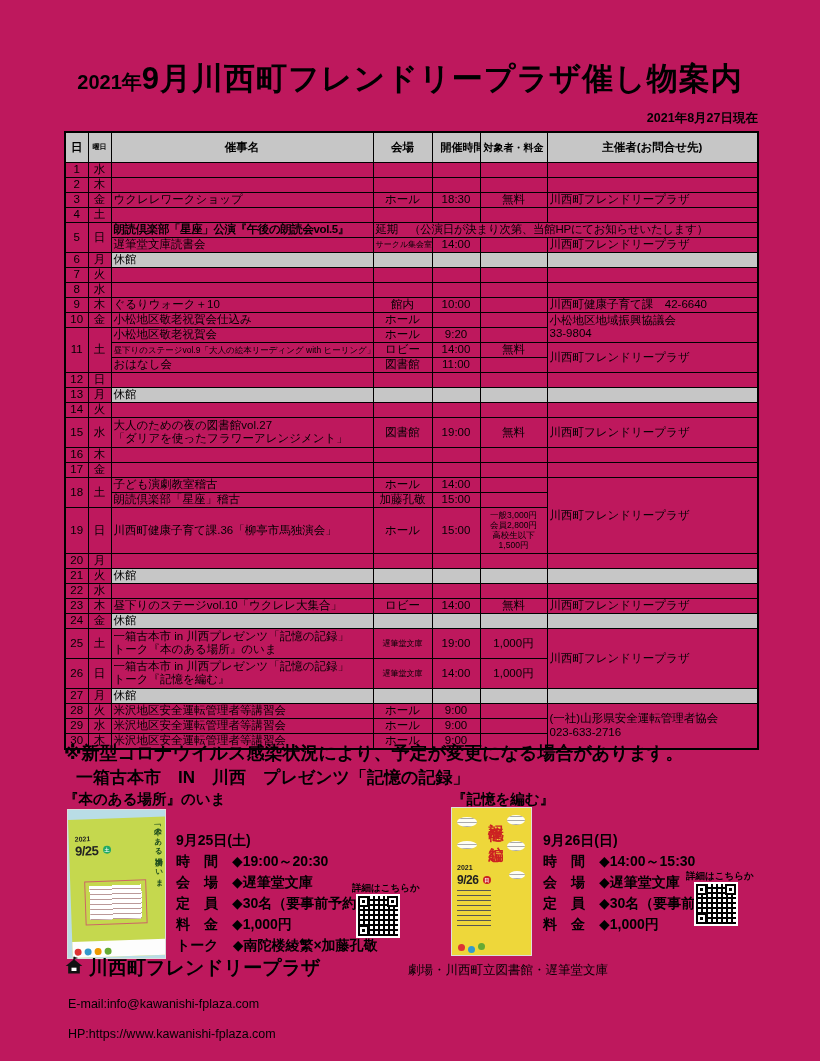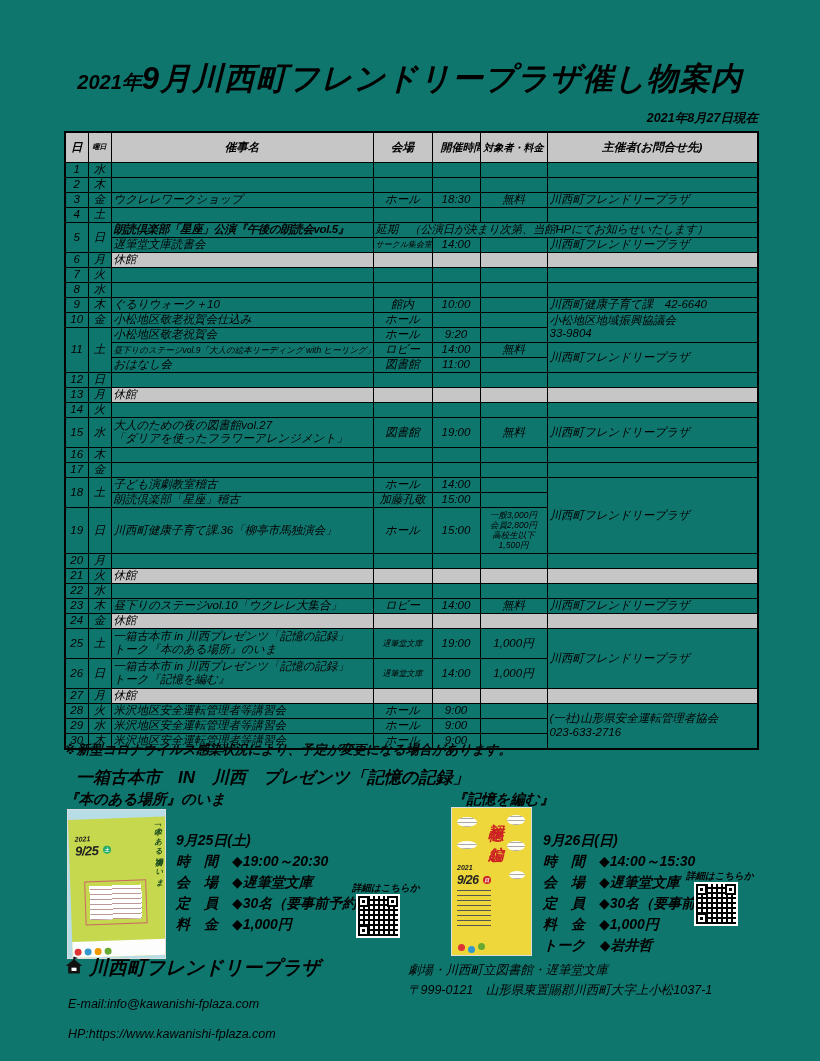--- a/index.html
+++ b/index.html
@@ -1,18 +1,18 @@
 <!DOCTYPE html>
 <html><head>
 <meta charset="utf-8">
 <style>
   * { margin:0; padding:0; box-sizing:border-box; }
   body { background:#888; font-family:"Liberation Sans","DejaVu Sans",sans-serif; }
-  .page { position:relative; width:820px; height:1061px; background:#0f766e; margin:0 auto;
-          color:#000; overflow:hidden;font-style:italic; }
+  .page { position:relative; width:820px; height:1061px; background:#be185d; margin:0 auto;
+          color:#000; overflow:hidden; }
 
   
   .title { position:absolute; top:58px; left:0; width:820px; text-align:center; white-space:nowrap; }
   .title-prefix { font-size:20px; font-weight:bold; }
   .title-main { font-size:31px; font-weight:bold; letter-spacing:1px; }
   .asof { position:absolute; top:110px; right:62px; font-size:12.5px; font-weight:bold; }
 
   
   table.schedule { position:absolute; top:131px; left:64px; width:693px;
                    border-collapse:collapse; table-layout:fixed; border:2px solid #000; }
@@ -27,21 +27,21 @@
   .evsm { font-size:8.5px !important; }
   .feeSm { font-size:8.5px !important; white-space:pre-line !important; text-align:center; line-height:1.25; }
   .hdr td { background:#c6c6c6; text-align:center; font-weight:bold; }
   .hdr .th-dow { font-size:7px; padding:0; }
   .hdr .th-time { font-size:11px; padding:8px; }
   .hdr .th-fee { font-size:10px; padding:0; }
   td.gray { background:#c6c6c6; }
   .notice-cell { padding-left:10px; font-size:11px; letter-spacing:-0.3px; }
 
   
-  .note { position:absolute; top:741px; left:64px; font-size:13px; font-weight:bold; }
+  .note { position:absolute; top:741px; left:64px; font-size:18px; font-weight:bold; }
 
   
   .feature { position:absolute; top:766px; left:0; width:820px; height:195px; }
   .f-heading { position:absolute; left:76px; top:0; font-size:17px; font-weight:bold; }
   .f-sub-left { position:absolute; left:64px; top:24px; font-size:14.5px; font-weight:bold; }
   .f-sub-right { position:absolute; left:452px; top:24px; font-size:14.5px; font-weight:bold; }
   .detail { font-size:14px; line-height:21px; font-weight:bold; white-space:nowrap; }
   .details-left { position:absolute; left:176px; top:64px; }
   .details-right { position:absolute; left:543px; top:64px; }
   .qr-label { position:absolute; font-size:9.5px; font-weight:bold; }
@@ -439,20 +439,21 @@
         </div>
       </div>
     </div>
 
     <div class="details-left detail">
       <div>9月25日(土)</div>
       <div>時　間　◆19:00～20:30</div>
       <div>会　場　◆遅筆堂文庫</div>
       <div>定　員　◆30名（要事前予約）</div>
       <div>料　金　◆1,000円</div>
+      <div>トーク　◆南陀楼綾繁×加藤孔敬</div>
     </div>
     <div class="qr-label" style="left:352px; top:116px;">詳細はこちらか</div>
     <div class="qr" style="left:356px; top:128px;">
       <i class="f tl"></i>
         <i class="f tr"></i>
         <i class="f bl"></i>
     </div>
 
     <div class="poster poster-right">
       <div class="bubble" style="left:2px; top:6px; width:26px; height:16px;"></div>
@@ -471,21 +472,20 @@
       <span class="dot" style="position:absolute; left:14px; bottom:2px; background:#39c"></span>
       <span class="dot" style="position:absolute; left:24px; bottom:5px; background:#6a3"></span>
     </div>
 
     <div class="details-right detail">
       <div>9月26日(日)</div>
       <div>時　間　◆14:00～15:30</div>
       <div>会　場　◆遅筆堂文庫</div>
       <div>定　員　◆30名（要事前予約）</div>
       <div>料　金　◆1,000円</div>
-      <div>トーク　◆岩井哲</div>
     </div>
     <div class="qr-label" style="left:686px; top:104px;">詳細はこちらか</div>
     <div class="qr" style="left:694px; top:116px;">
       <i class="f tl"></i>
         <i class="f tr"></i>
         <i class="f bl"></i>
     </div>
   </div>
 
   <div class="footer-left">
@@ -499,16 +499,15 @@
             <rect x="9" y="14" width="6" height="4" fill="#fff"></rect>
           </svg>
       </span>
       <span>川西町フレンドリープラザ</span>
     </div>
     <div class="fl-line">E-mail:info@kawanishi-fplaza.com</div>
     <div class="fl-line">HP:https://www.kawanishi-fplaza.com</div>
   </div>
   <div class="footer-right">
     <div>劇場・川西町立図書館・遅筆堂文庫</div>
-    <div>〒999-0121　山形県東置賜郡川西町大字上小松1037-1</div>
   </div>
 
 </div>
 
 </body></html>

